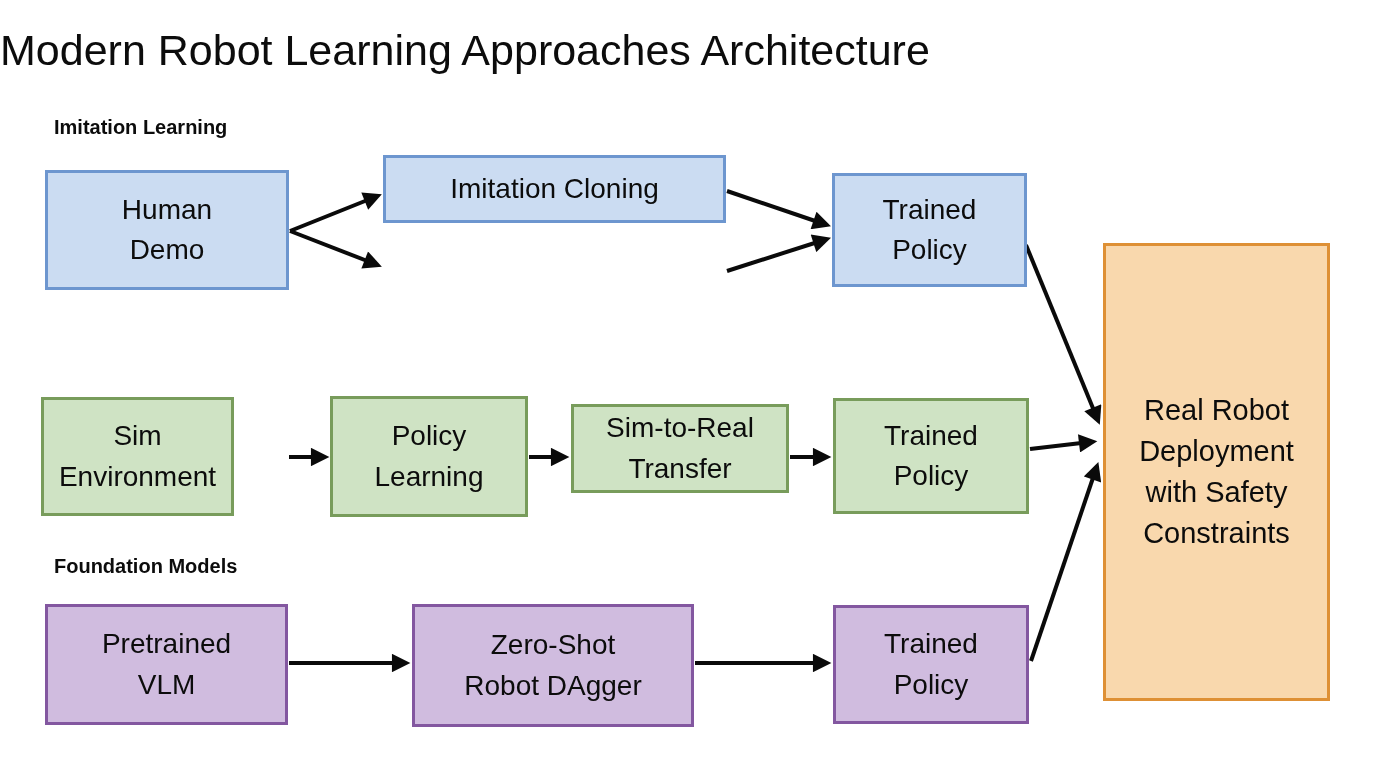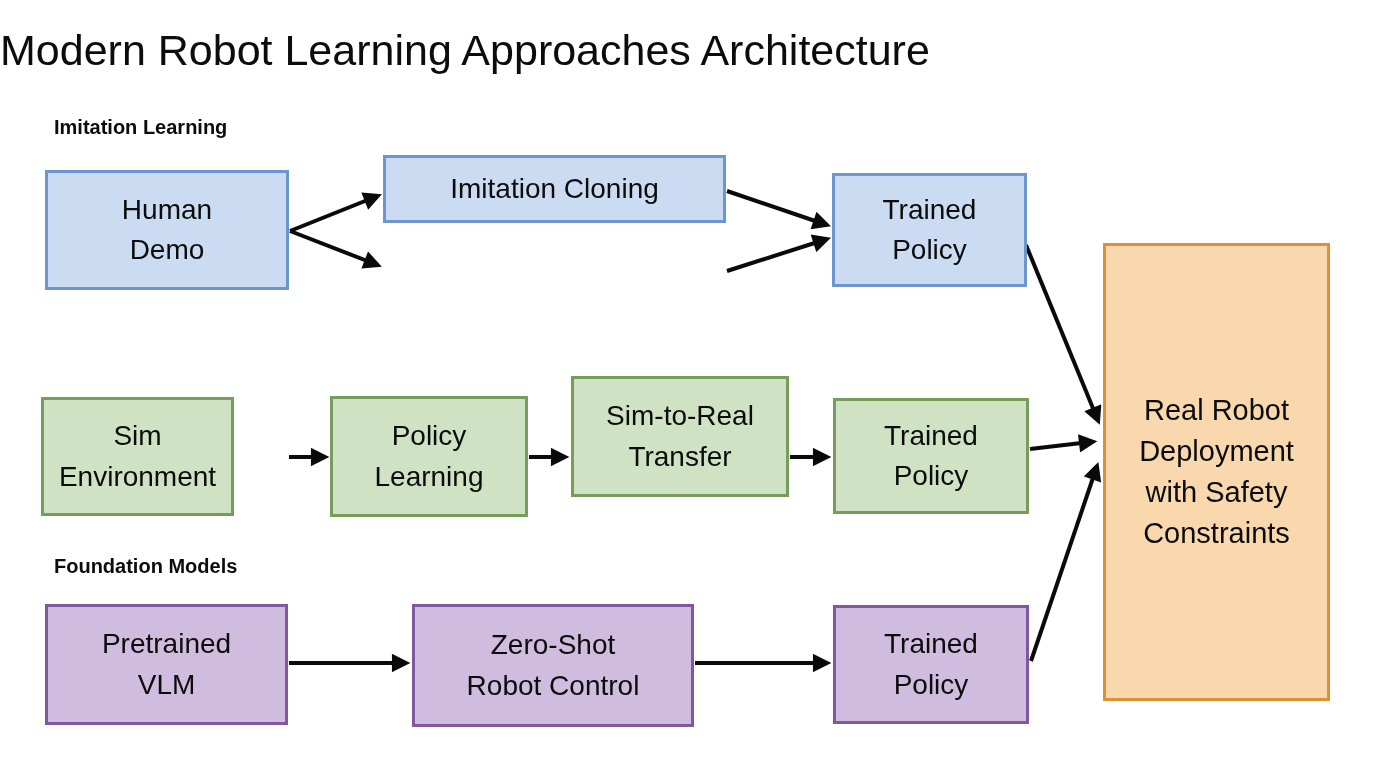--- a/index.html
+++ b/index.html
@@ -112,40 +112,40 @@
   <div class="node green" style="left:41px; top:397px; width:193px; height:119px">
     <span class="node-label">Sim
 Environment</span>
   </div>
 
   <div class="node green" style="left:330px; top:396px; width:198px; height:121px">
     <span class="node-label">Policy
 Learning</span>
   </div>
 
-  <div class="node green" style="left:571px; top:376px; width:218px; height:121px">
+  <div class="node green" style="left:571px; top:404px; width:218px; height:89px">
     <span class="node-label">Sim-to-Real
 Transfer</span>
   </div>
 
   <div class="node green" style="left:833px; top:398px; width:196px; height:116px">
     <span class="node-label">Trained
 Policy</span>
   </div>
 
   <div class="section-heading" style="left:54px; top:555px">Foundation Models</div>
 
   <div class="node purple" style="left:45px; top:604px; width:243px; height:121px">
     <span class="node-label">Pretrained
 VLM</span>
   </div>
 
   <div class="node purple" style="left:412px; top:604px; width:282px; height:123px">
     <span class="node-label">Zero-Shot
-Robot Control</span>
+Robot DAgger</span>
   </div>
 
   <div class="node purple" style="left:833px; top:605px; width:196px; height:119px">
     <span class="node-label">Trained
 Policy</span>
   </div>
 
   <div class="node orange" style="left:1103px; top:243px; width:227px; height:458px">
     <span class="node-label">Real Robot
 Deployment

